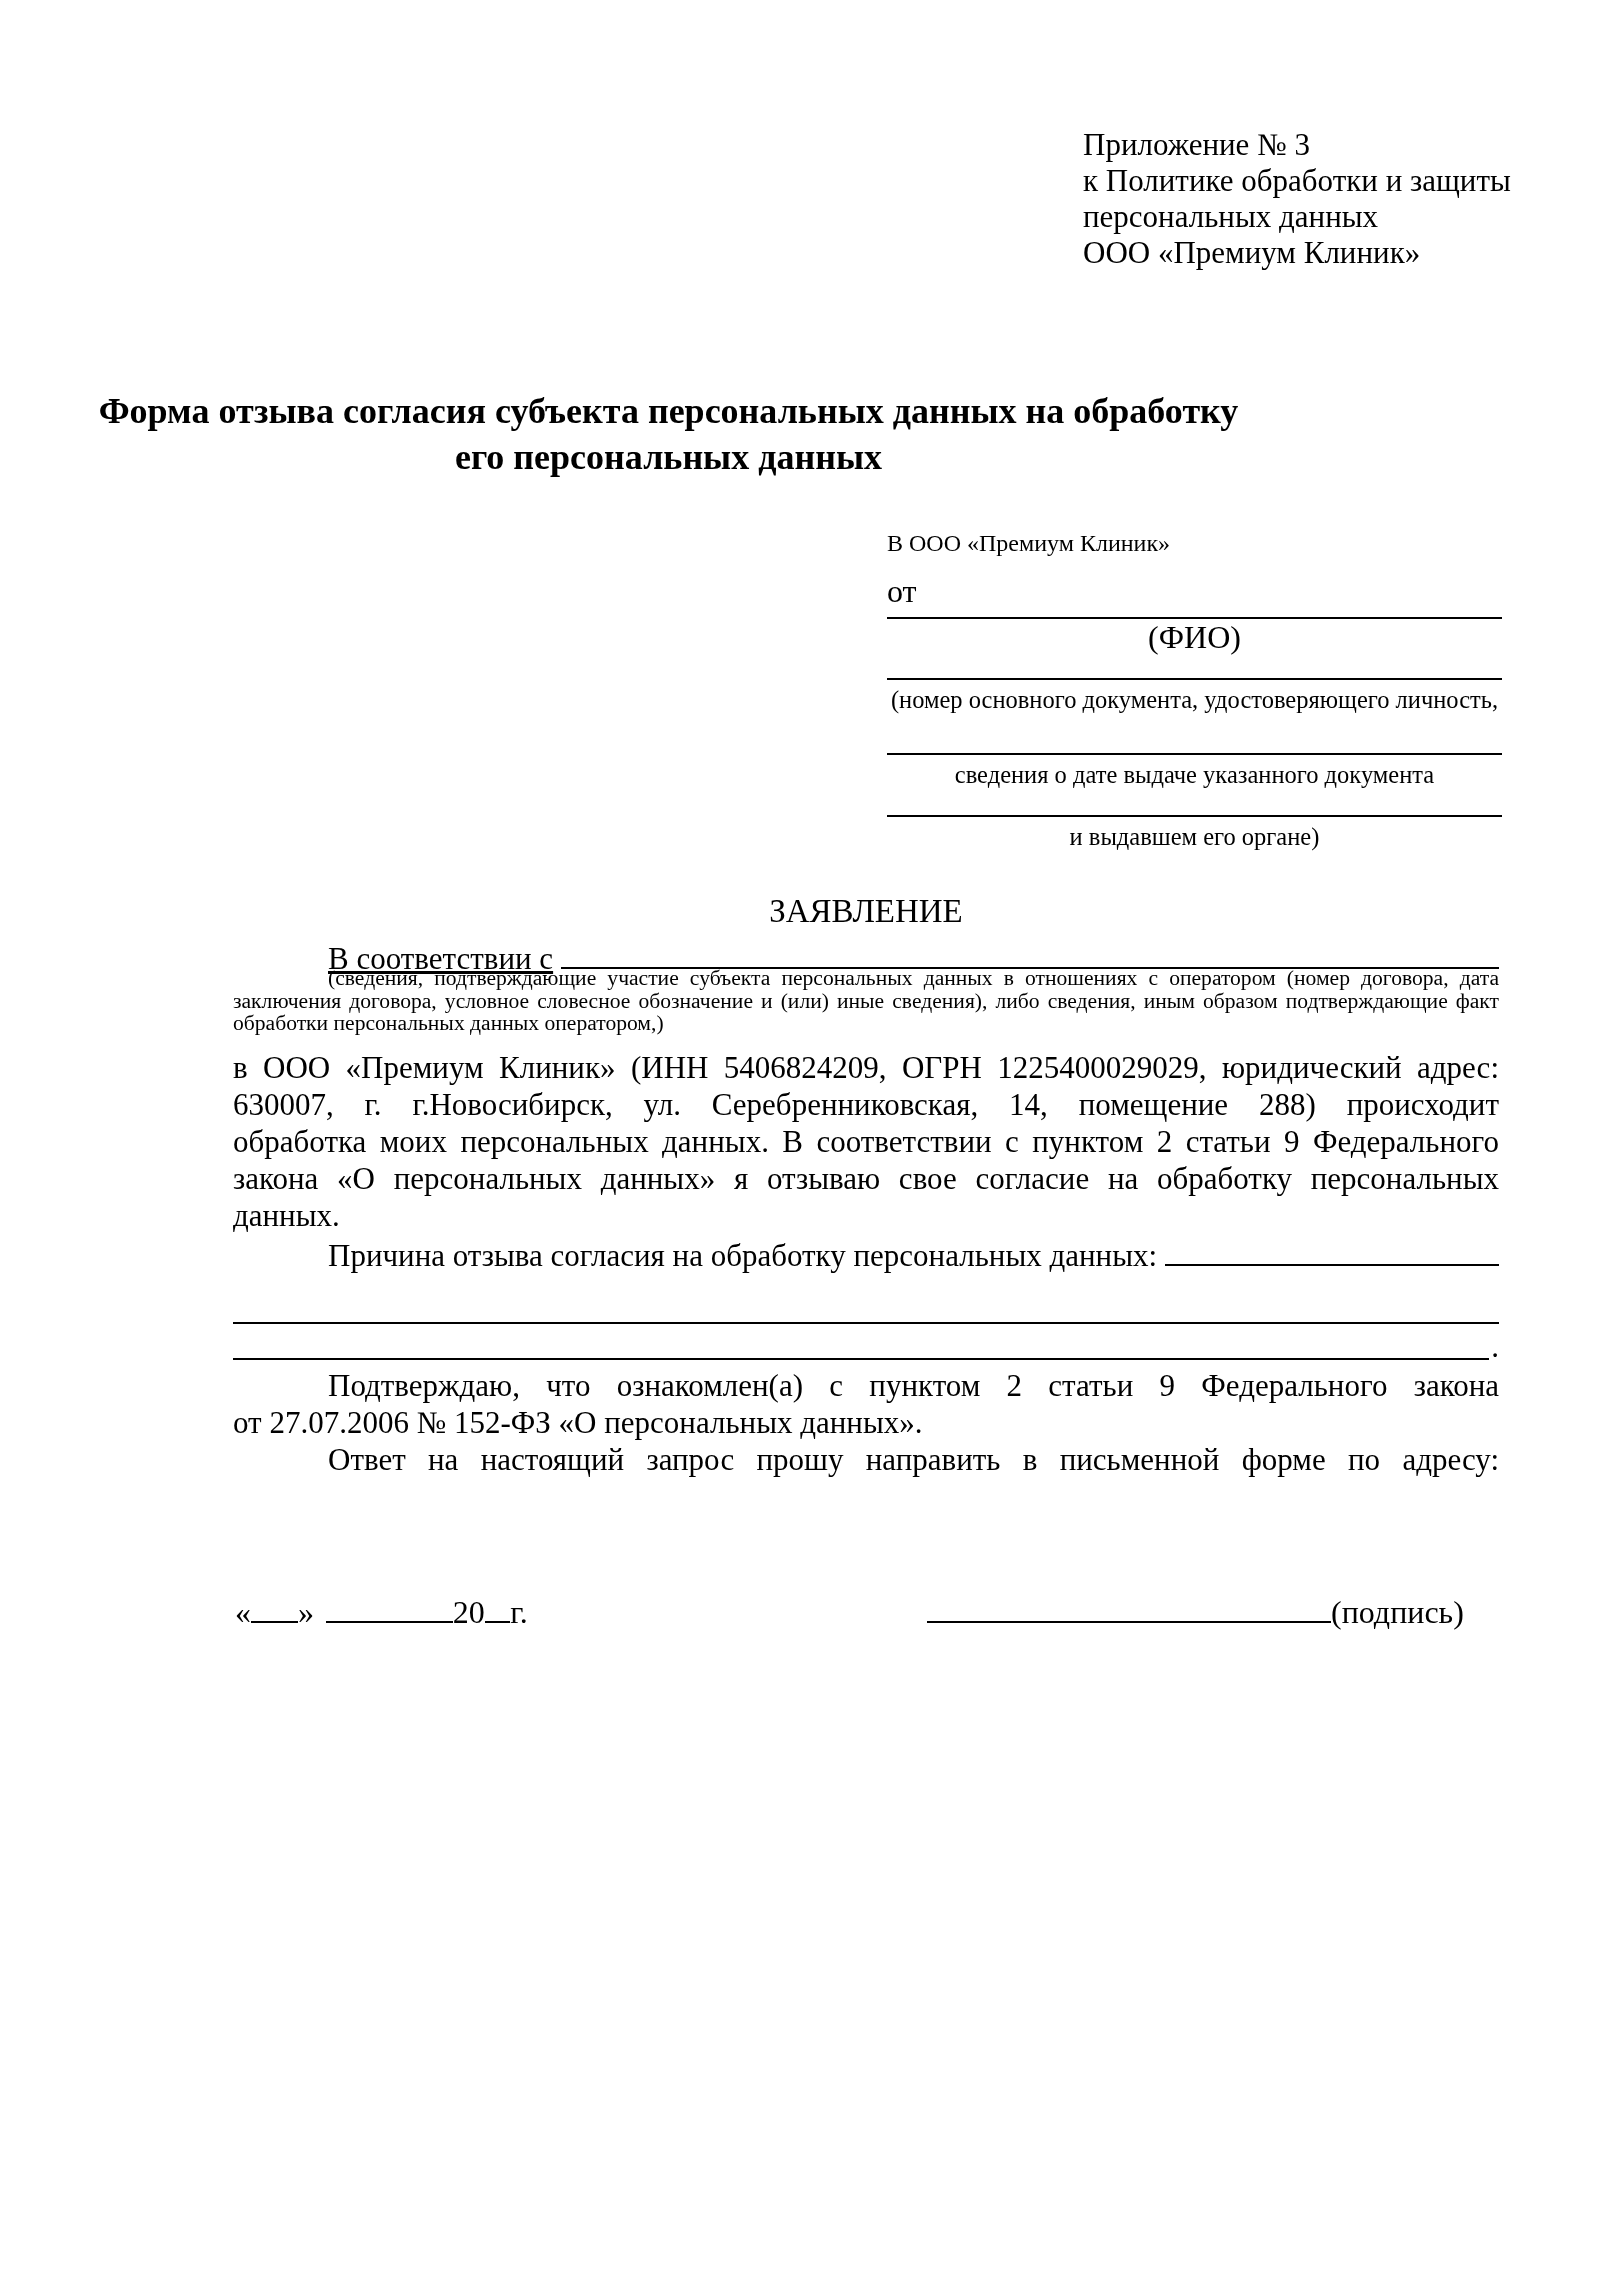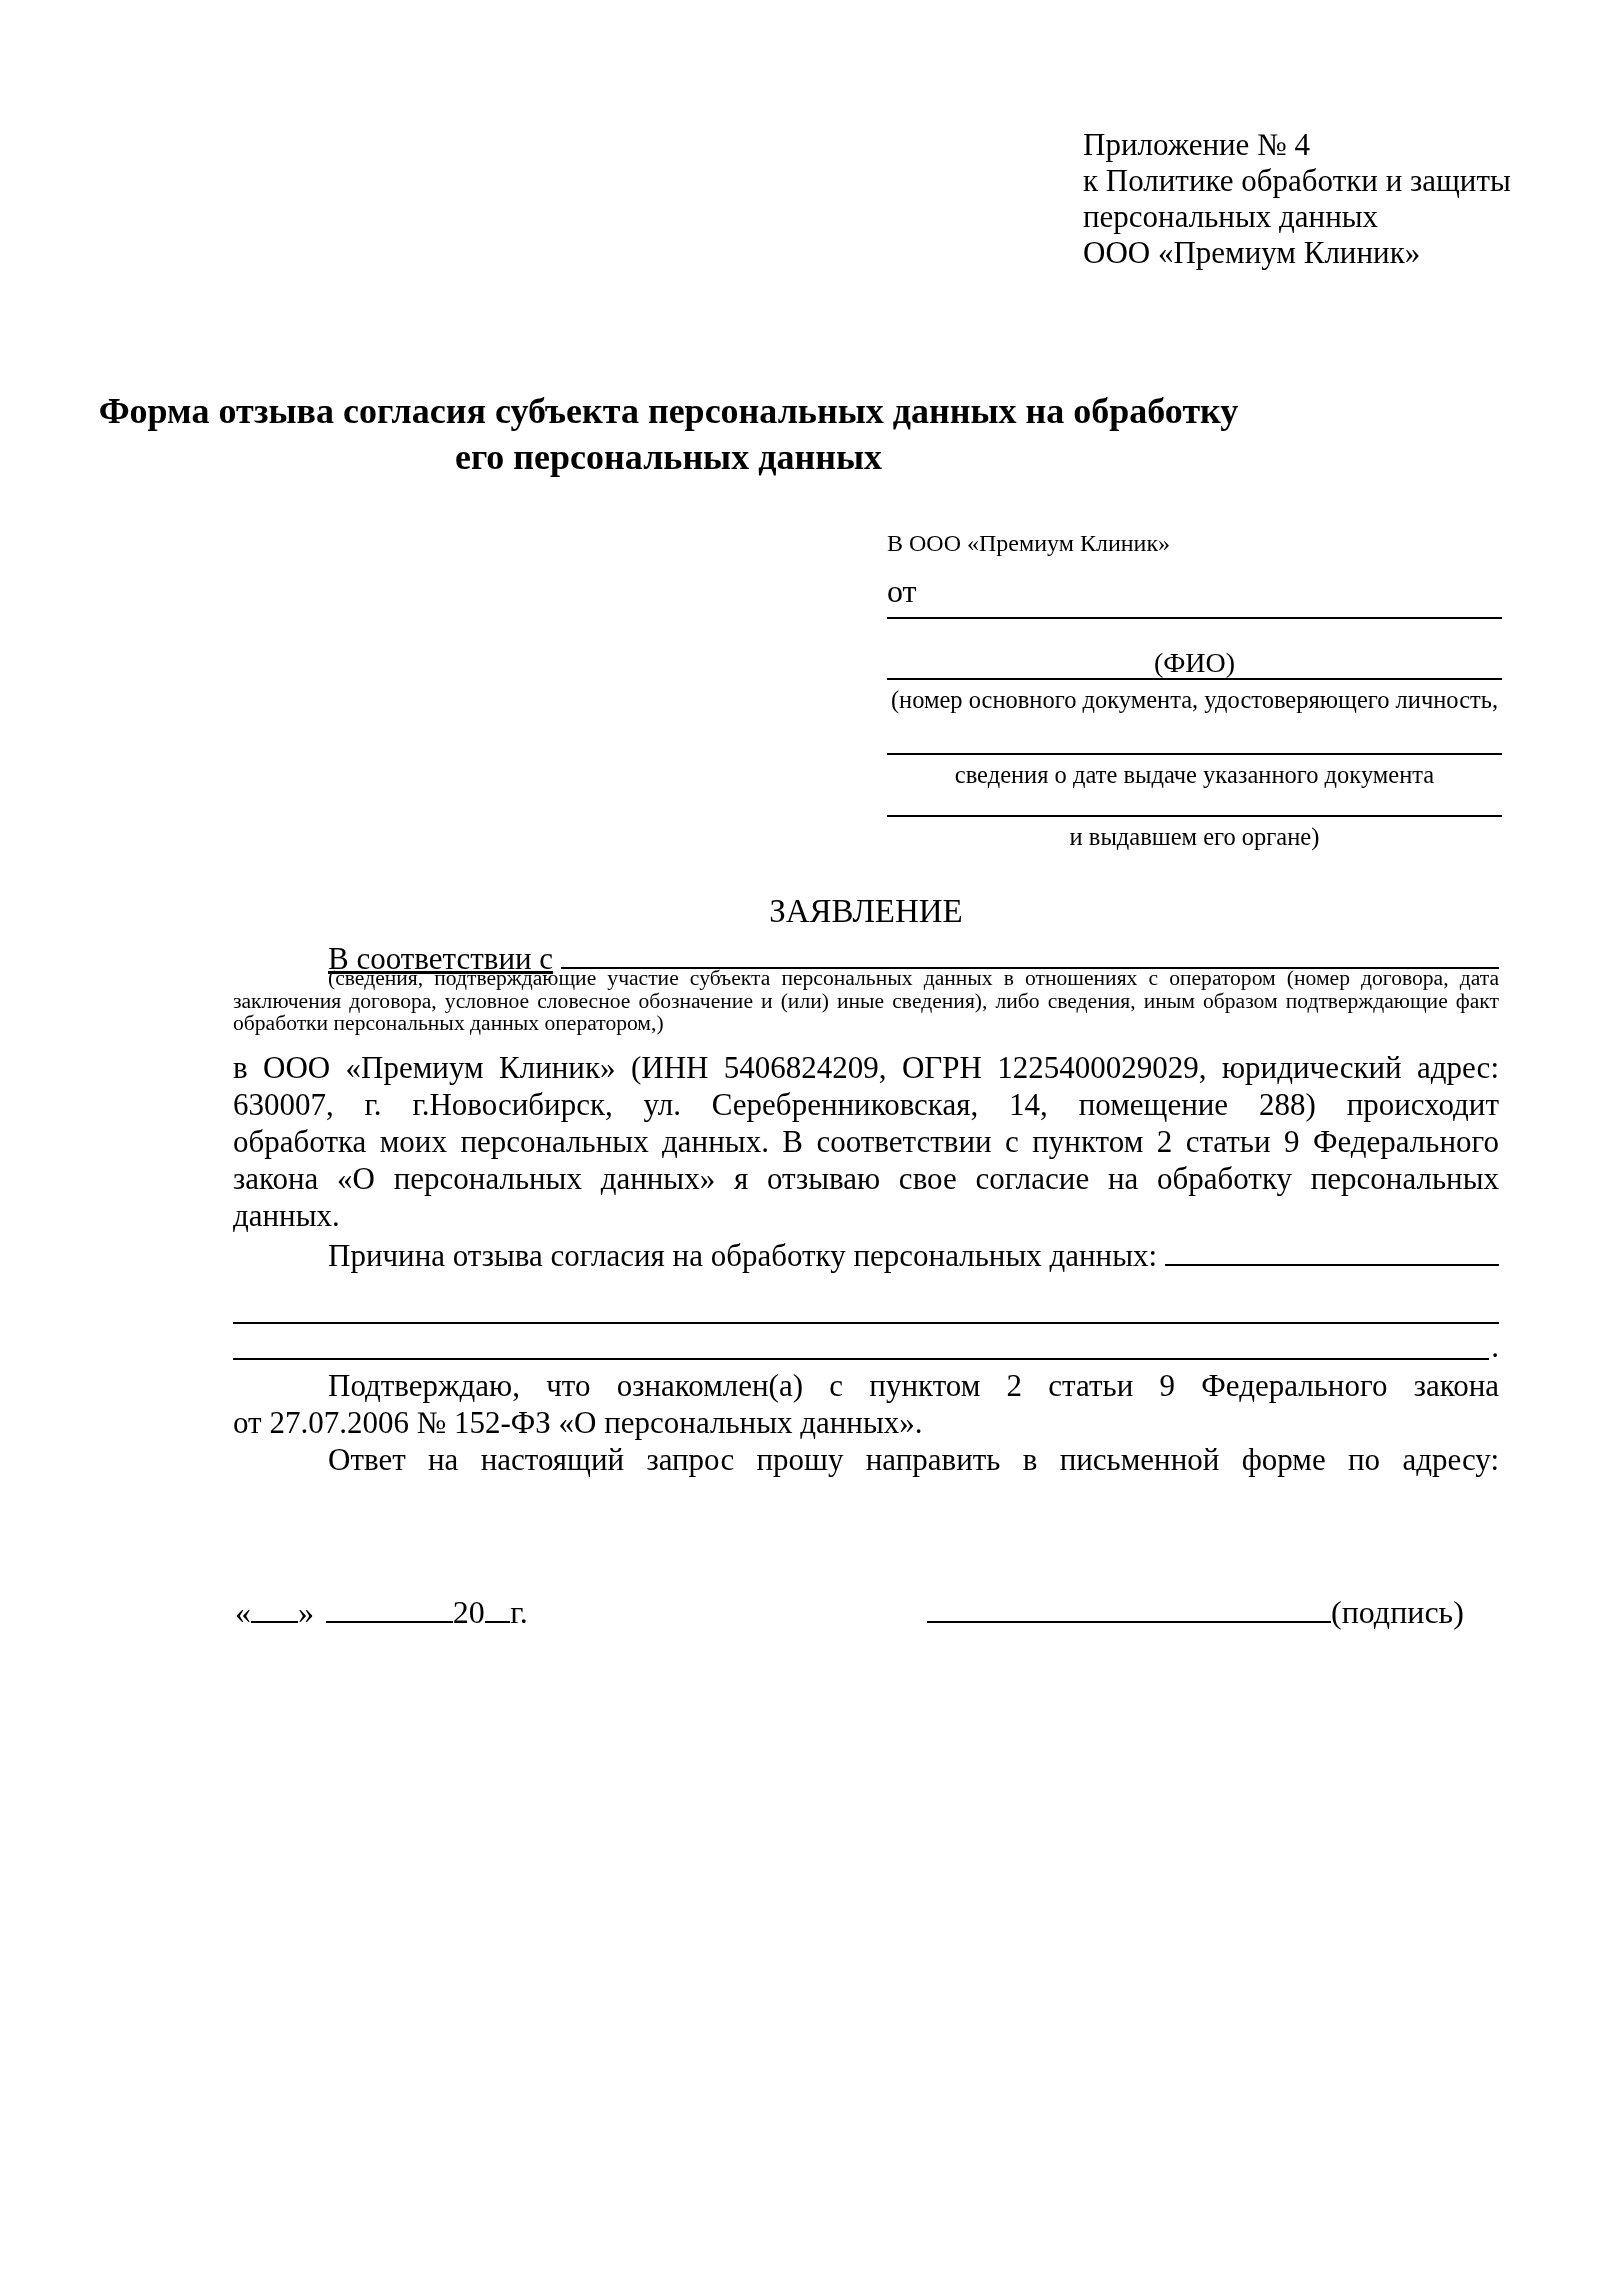--- a/index.html
+++ b/index.html
@@ -14,21 +14,21 @@
   
   .header-block{left:1083px;top:127px;font-size:31px;line-height:36px;white-space:nowrap;}
   
   .doc-title{left:0;top:388px;width:1337px;text-align:center;font-weight:bold;font-size:36px;line-height:46px;}
   
   .addr-to{left:887px;top:530px;font-size:24px;white-space:nowrap;}
   .addr-from{left:887px;top:573px;font-size:32px;}
   .field-line{left:887px;width:615px;height:0;border-top:2.9px solid #000;}
   .fl1{top:617px;} .fl2{top:678px;} .fl3{top:753px;} .fl4{top:815px;}
   .field-caption{left:887px;width:615px;text-align:center;font-size:24.5px;line-height:27.4px;}
-  .fc1{top:649px;font-size:28px;} .fc2{top:686px;} .fc3{top:761px;} .fc4{top:823px;}
+  .fc1{top:624px;font-size:32px;} .fc2{top:686px;} .fc3{top:761px;} .fc4{top:823px;}
   
   .content{left:233px;width:1266px;}
   .st-heading{top:892px;text-align:center;font-size:33px;line-height:39px;}
   .intro-row{top:938px;display:flex;align-items:baseline;font-size:31px;line-height:39px;}
   .intro-prefix{padding-left:95px;white-space:nowrap;text-decoration:underline;}
   .fill-line{flex:1 1 auto;border-bottom:2.9px solid #000;height:29px;margin-left:7.8px;}
   .footnote{top:967px;font-size:21.6px;line-height:22.5px;}
   .jline{text-align:justify;text-align-last:justify;}
   .indent{padding-left:95px;}
   .body-par{top:1049px;font-size:31px;line-height:37px;}
@@ -48,21 +48,21 @@
   .b-day{width:47px;} .b-month{width:127px;margin-left:11.8px;} .b-year{width:25.5px;}
   .sign-group{left:927px;top:1590px;font-size:32px;line-height:37px;white-space:nowrap;display:flex;align-items:baseline;}
   .sign-blank{display:inline-block;width:404px;border-bottom:2.9px solid #000;height:31px;}
 </style>
 </head>
 <body>
 
 <div class="page">
 
   <div class="abs header-block">
-    <div>Приложение № 4</div>
+    <div>Приложение № 3</div>
     <div>к Политике обработки и защиты</div>
     <div>персональных данных</div>
     <div>ООО «Премиум Клиник»</div>
   </div>
 
   <div class="abs doc-title">
     <div>Форма отзыва согласия субъекта персональных данных на обработку</div>
     <div>его персональных данных</div>
   </div>
 

